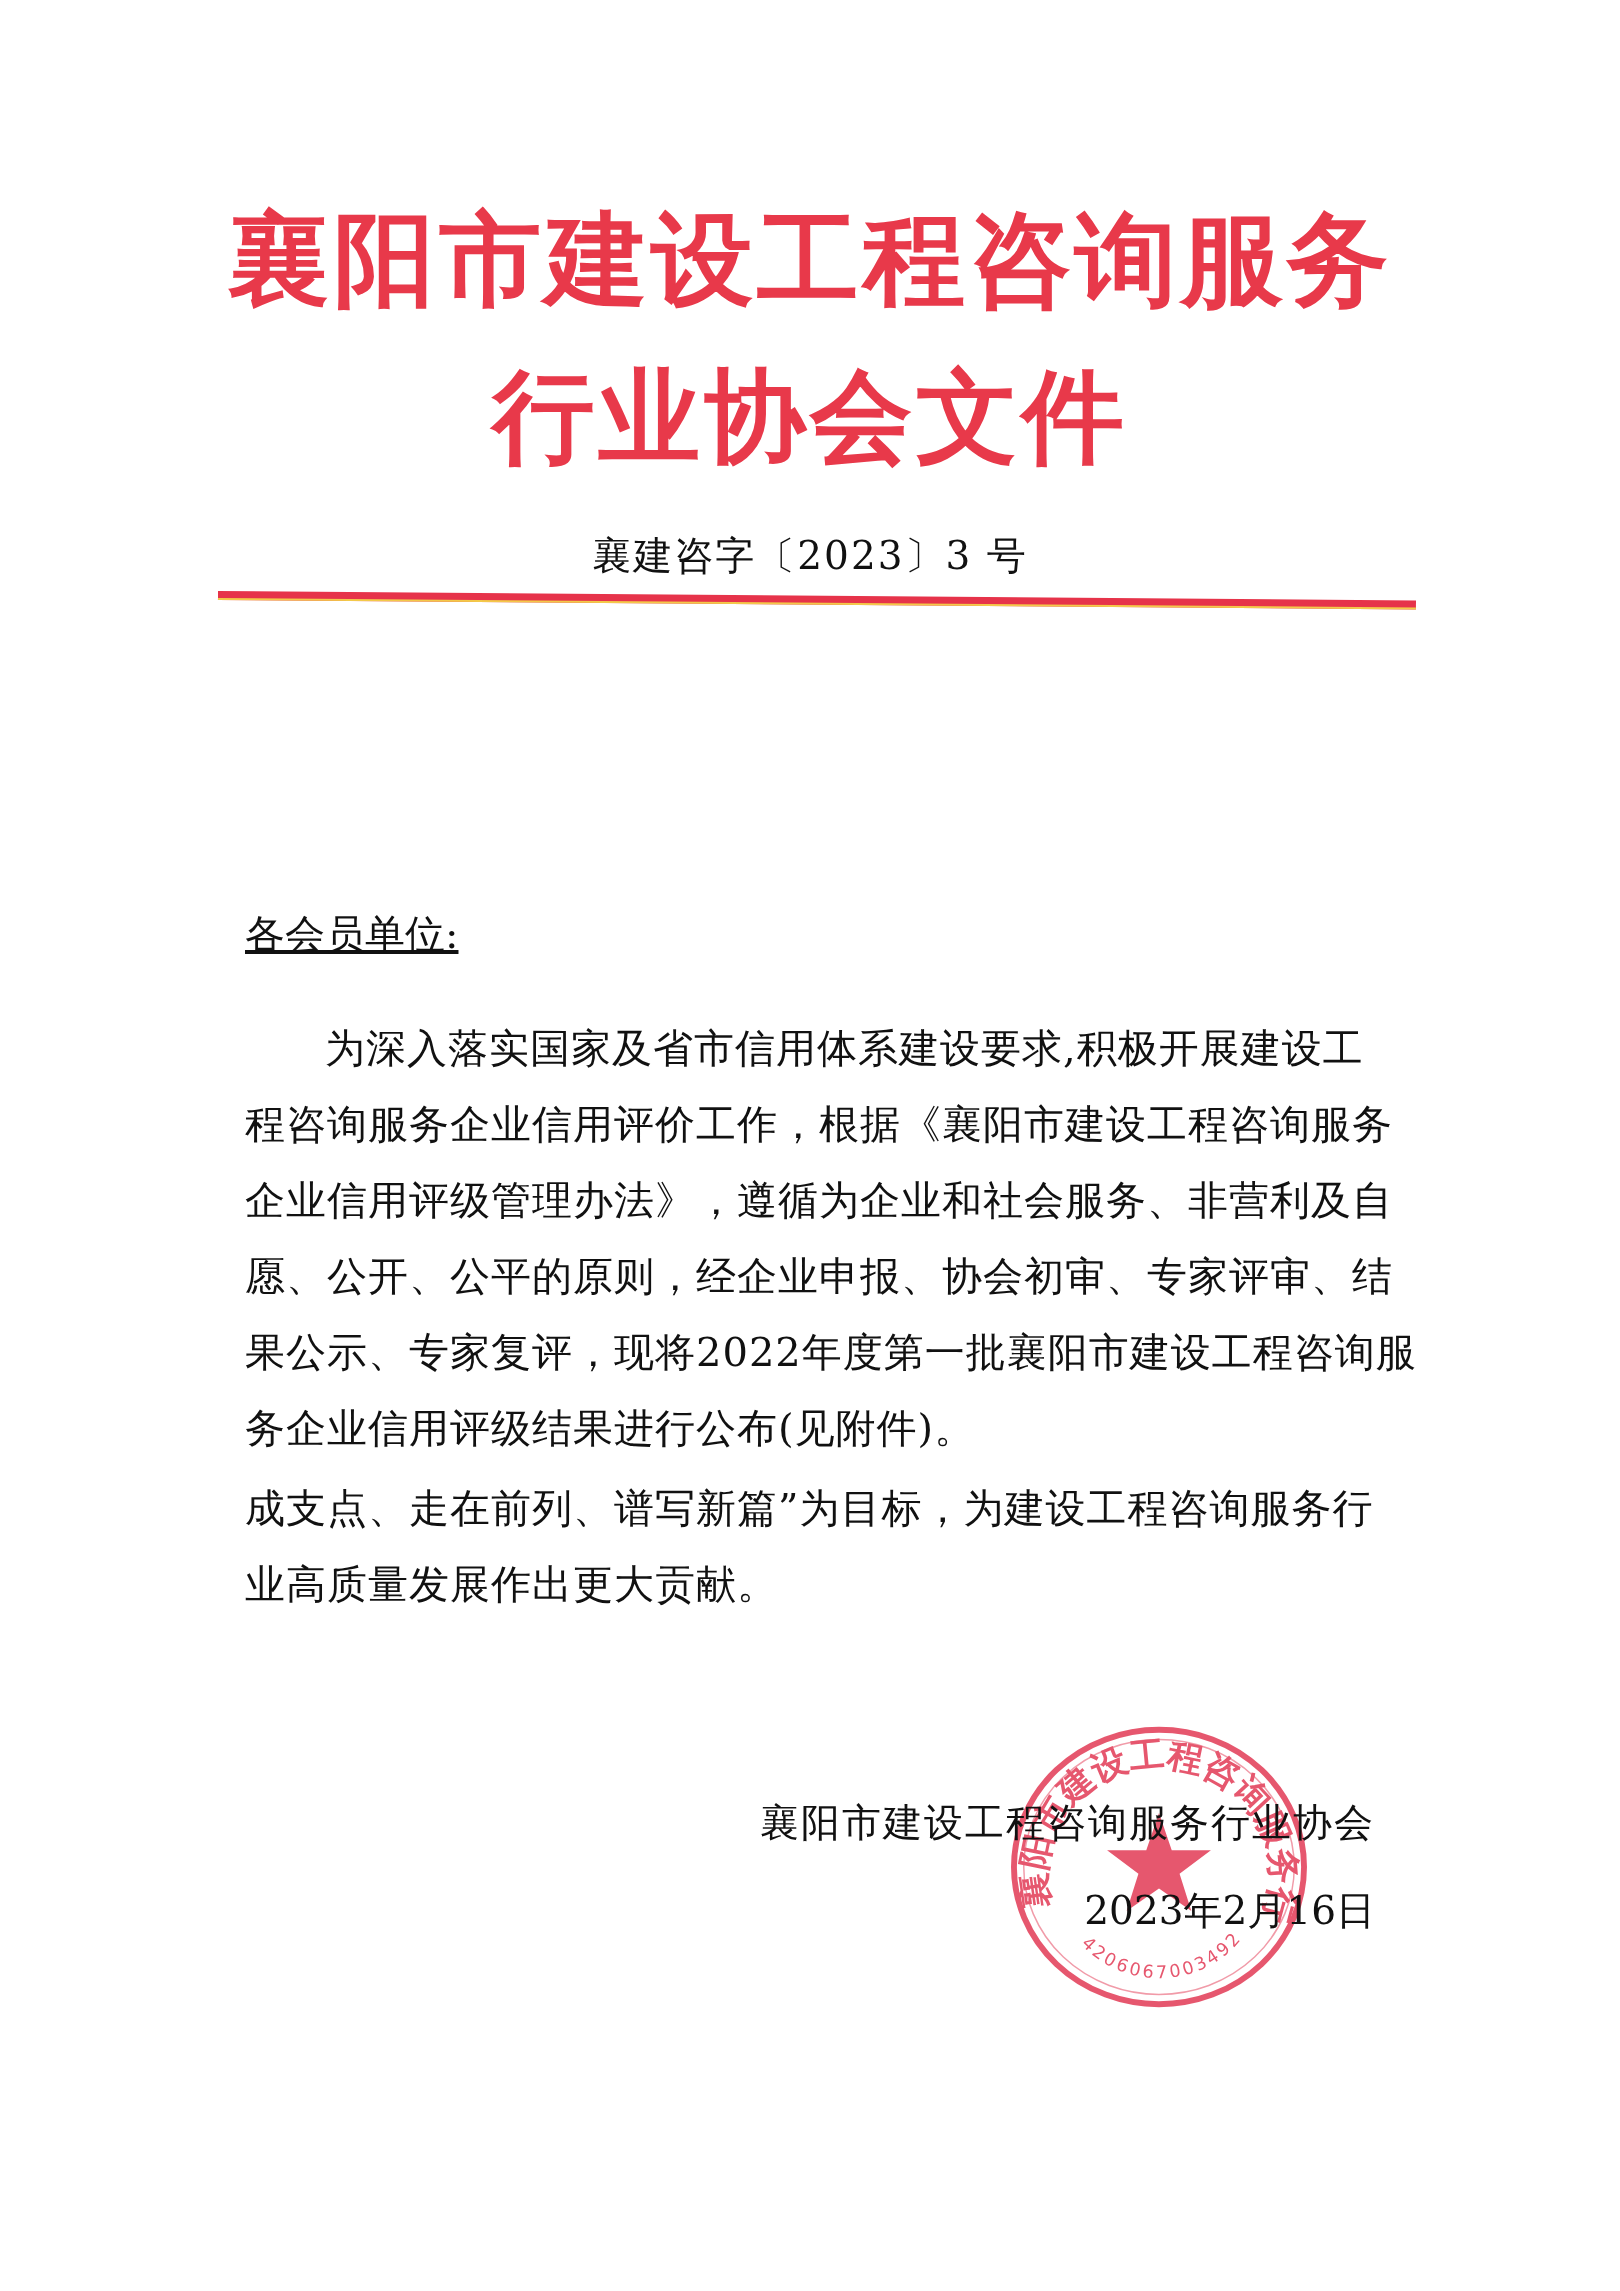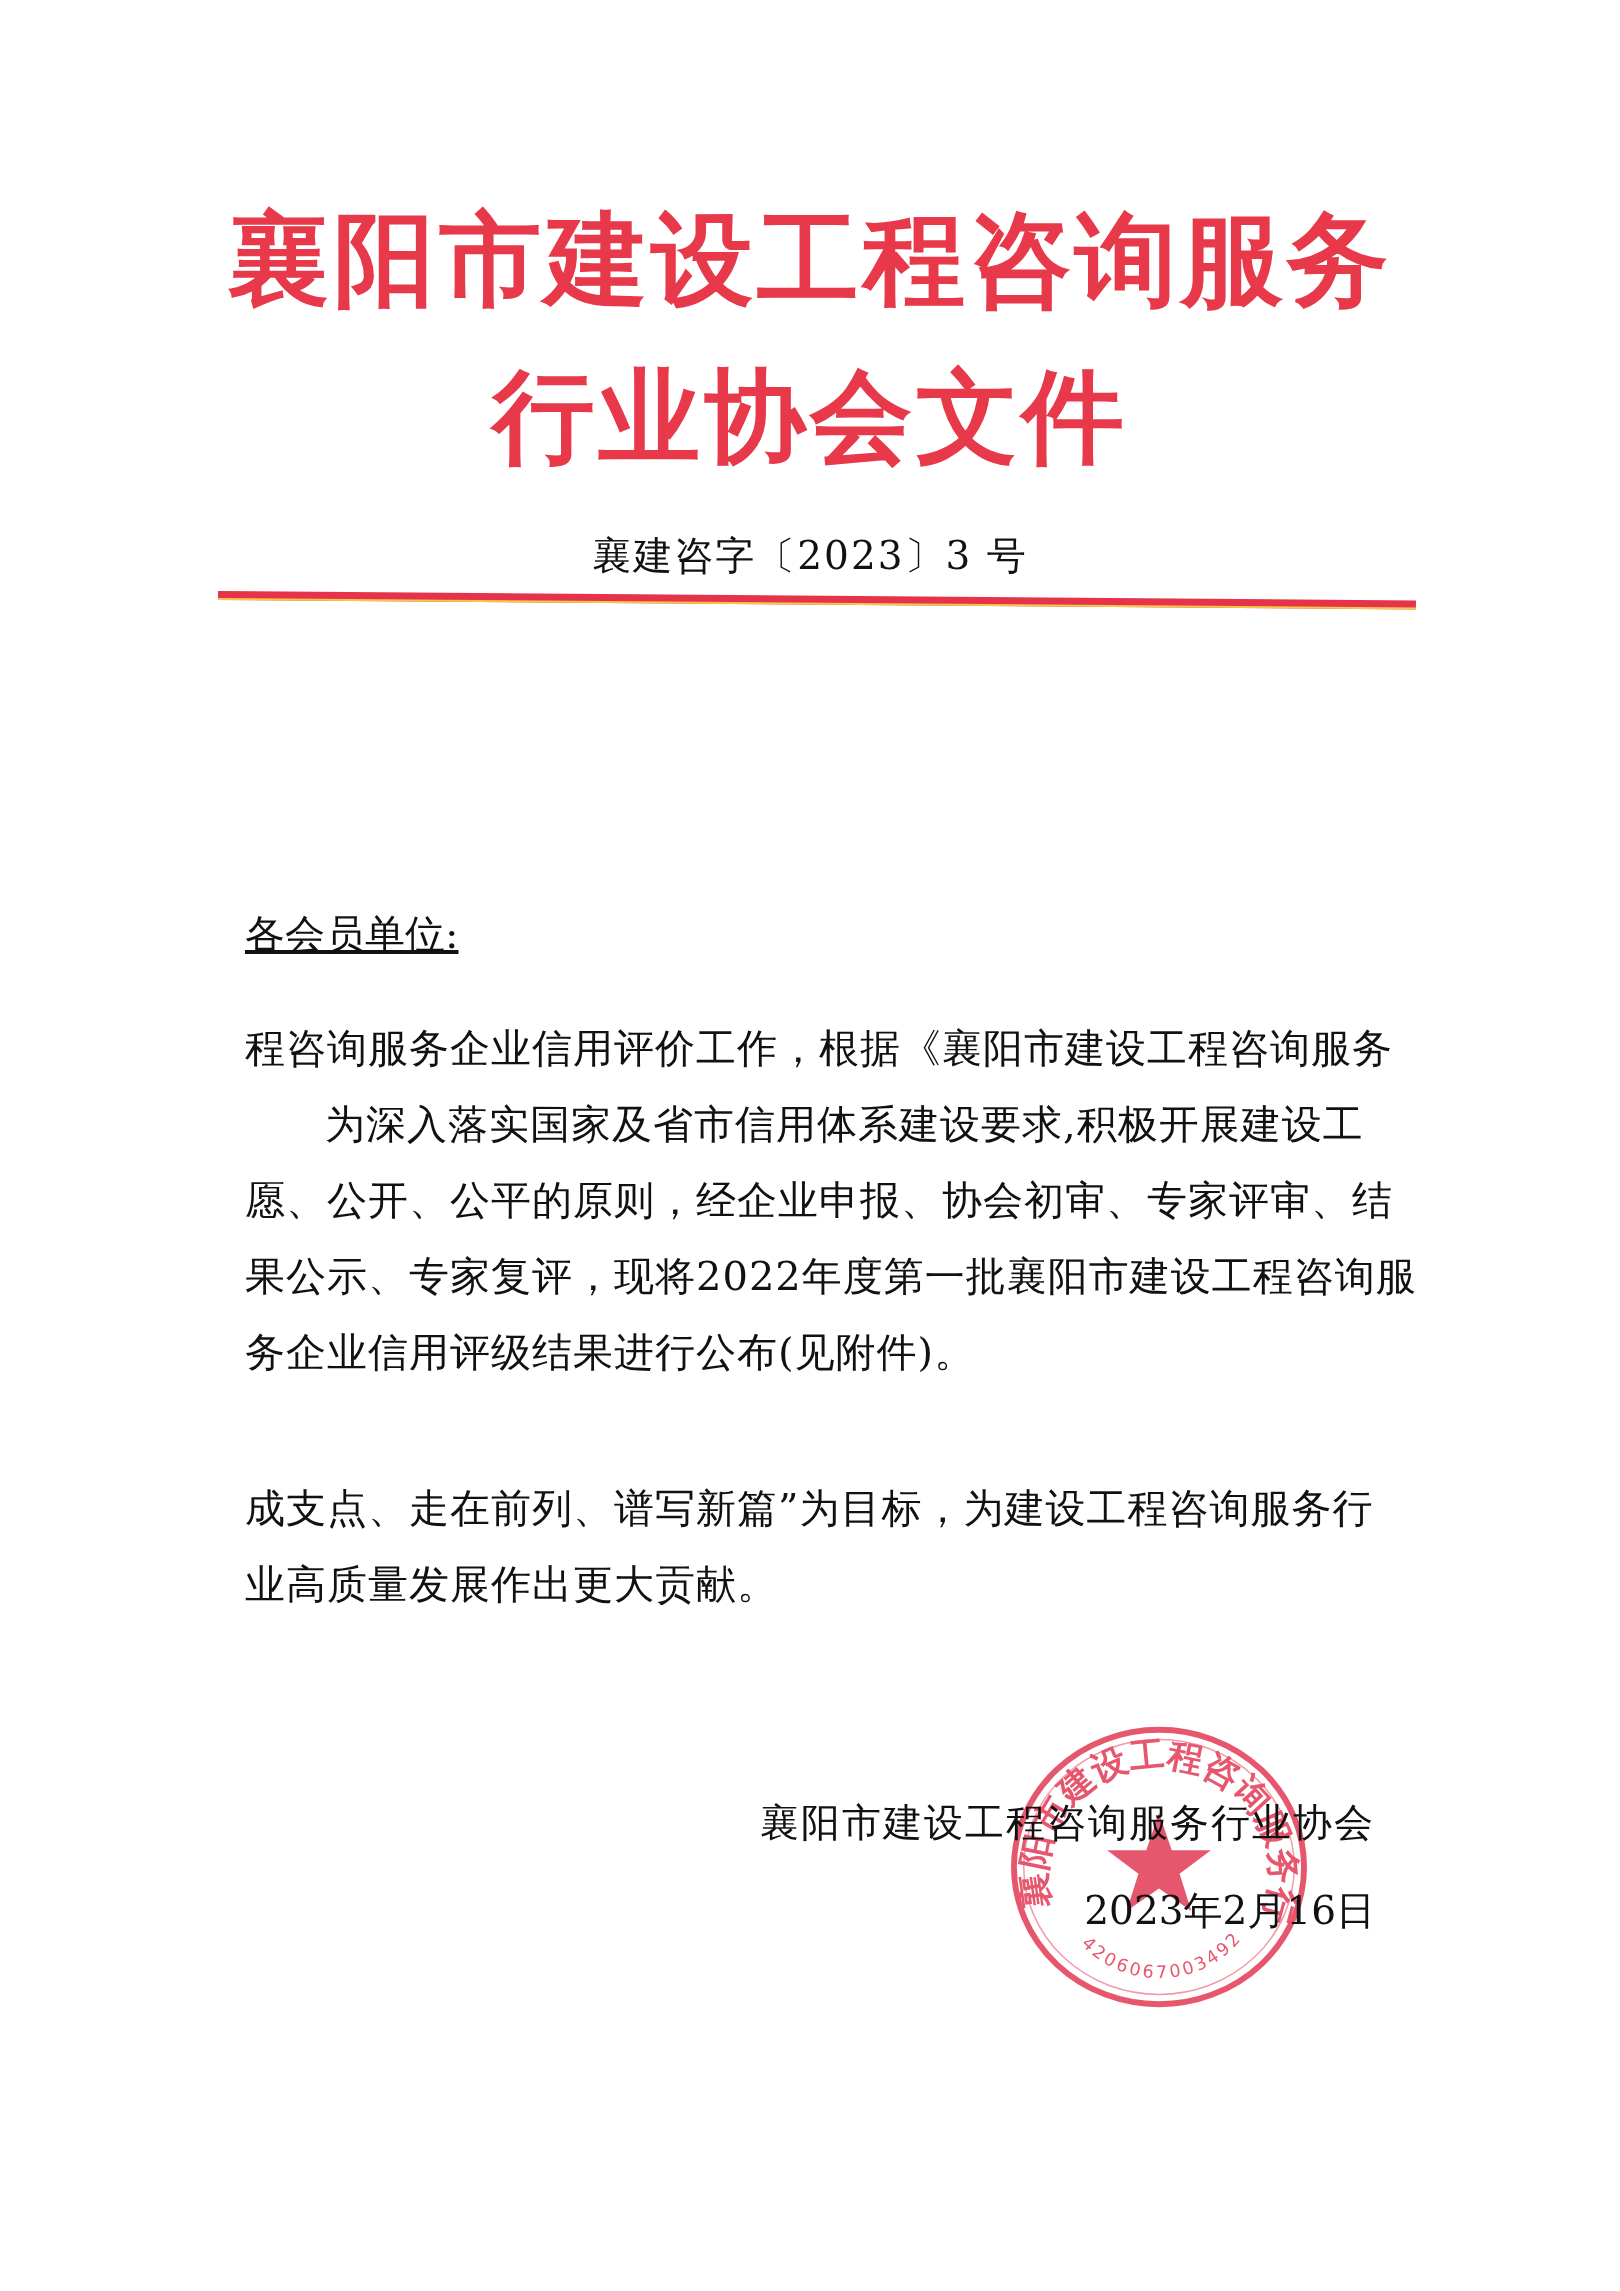--- a/index.html
+++ b/index.html
@@ -40,22 +40,23 @@
   <div class="header-title header-line2">行业协会文件</div>
 
   <div class="doc-number">襄建咨字〔2023〕3 号</div>
 
   <div class="red-rule"></div>
 
 
   <div class="body-text salutation">各会员单位:</div>
 
   <div class="body-text para1">
+    <span class="line indent">为深入落实国家及省市信用体系建设要求,积极开展建设工</span>
     <span class="line">程咨询服务企业信用评价工作，根据《襄阳市建设工程咨询服务</span>
-    <span class="line indent">为深入落实国家及省市信用体系建设要求,积极开展建设工</span>
+    <span class="line">企业信用评级管理办法》，遵循为企业和社会服务、非营利及自</span>
     <span class="line">愿、公开、公平的原则，经企业申报、协会初审、专家评审、结</span>
     <span class="line">果公示、专家复评，现将2022年度第一批襄阳市建设工程咨询服</span>
     <span class="line">务企业信用评级结果进行公布(见附件)。</span>
   </div>
 
   <div class="body-text para2">
     <span class="line">成支点、走在前列、谱写新篇”为目标，为建设工程咨询服务行</span>
     <span class="line">业高质量发展作出更大贡献。</span>
   </div>
 

